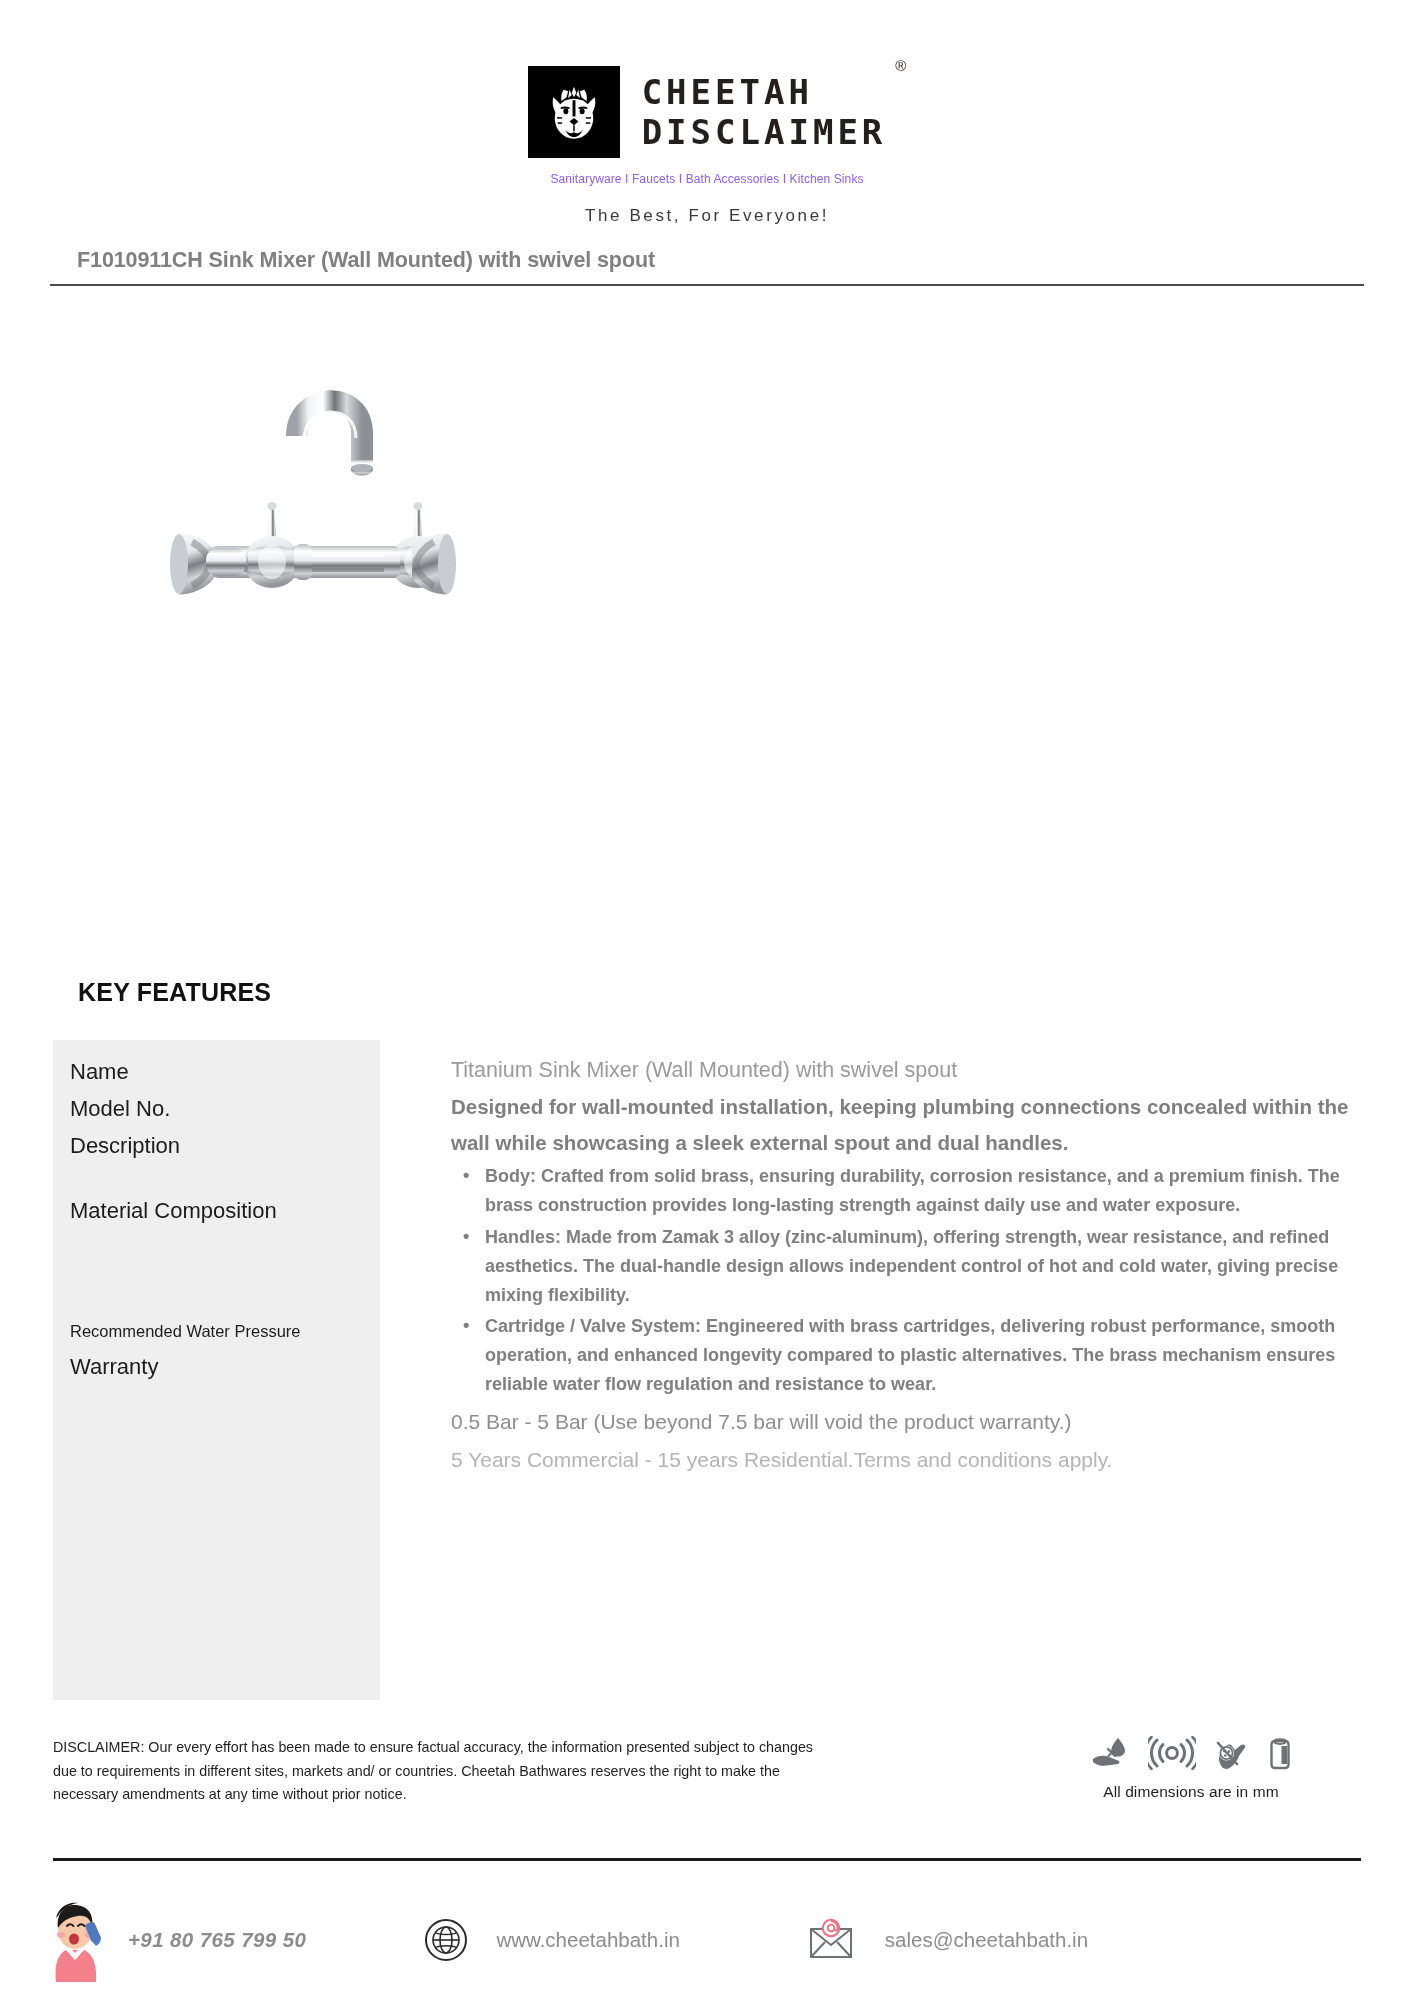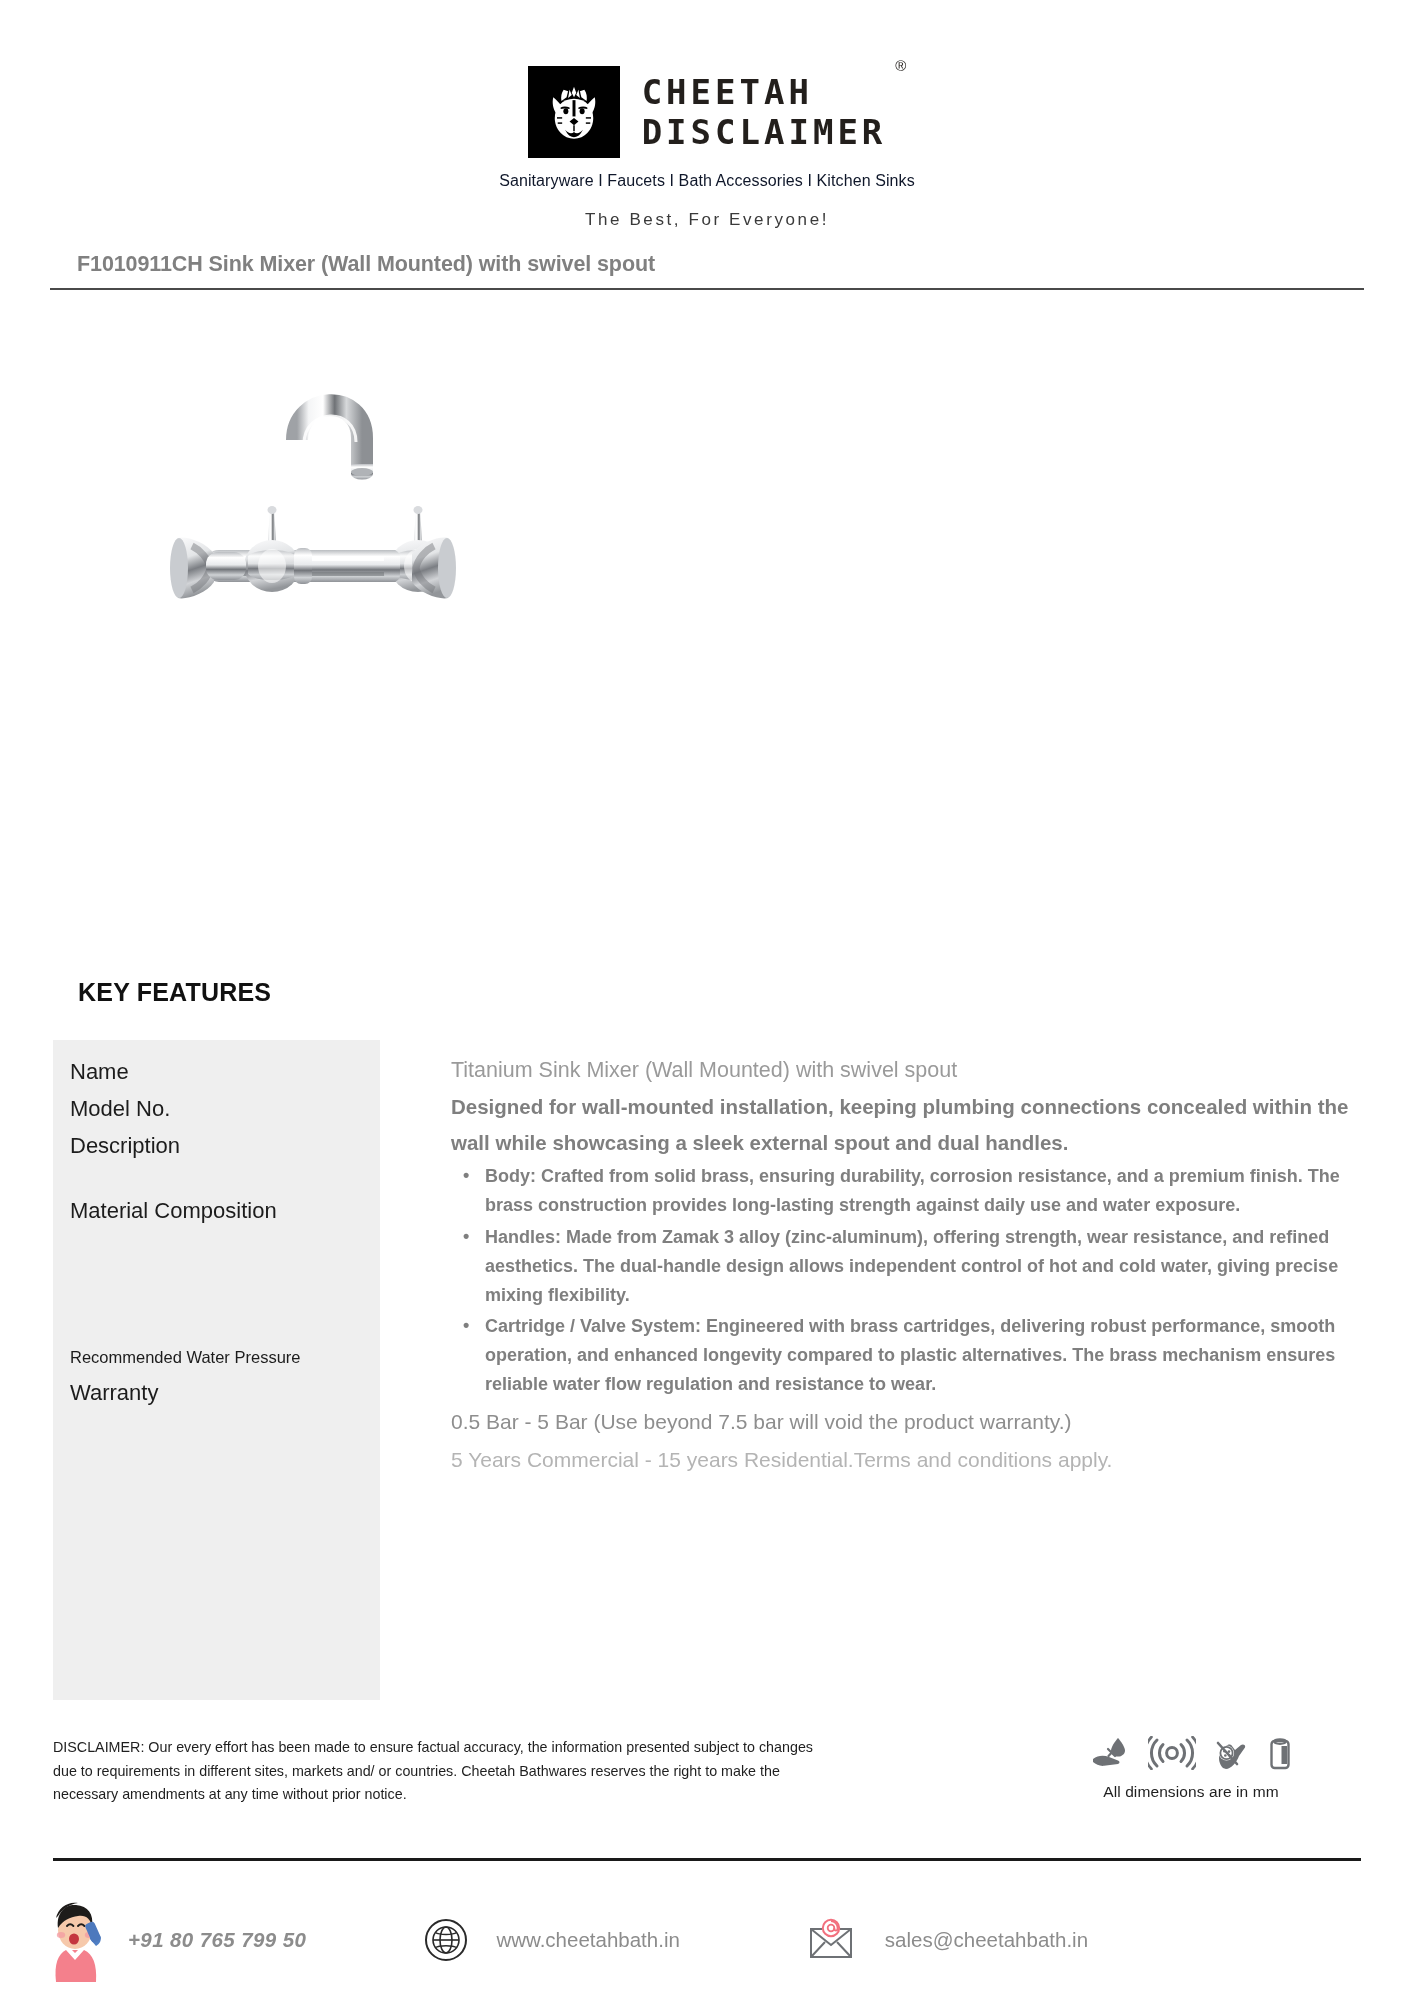--- a/index.html
+++ b/index.html
@@ -57,22 +57,22 @@
     top: -14px;
     right: -20px;
     font-size: 15px;
     font-family: "Liberation Sans", sans-serif;
     font-weight: 400;
     color: #231f1c;
     letter-spacing: 0;
   }
   .brand-cats {
     margin-top: 14px;
-    font-size: 16px;
-    color: #0f172a;
+    font-size: 12px;
+    color: #8b5cf6;
     letter-spacing: 0.1px;
     font-family: "Liberation Sans", sans-serif;
   }
   .brand-tagline {
     margin-top: 20px;
     font-size: 17px;
     color: #3a3a3a;
     letter-spacing: 2.6px;
     font-family: "Liberation Sans", sans-serif;
   }
@@ -139,21 +139,21 @@
     color: #1c1c1c;
     padding: 0 0 0 17px;
     line-height: 1.68;
     font-family: "Liberation Sans", sans-serif;
   }
   .lbl.small {
     font-size: 16.5px;
     line-height: 1.4;
   }
   .lbl.spacer-mat { margin-top: 28px; }
-  .lbl.pressure { margin-top: 116px; }
+  .lbl.pressure { margin-top: 90px; }
   .lbl.warranty { margin-top: 6px; }
 
   .col-values {
     flex: 1;
     padding-left: 71px;
     padding-top: 12px;
   }
   .val-name {
     font-size: 21.5px;
     color: #9a9a9a;

